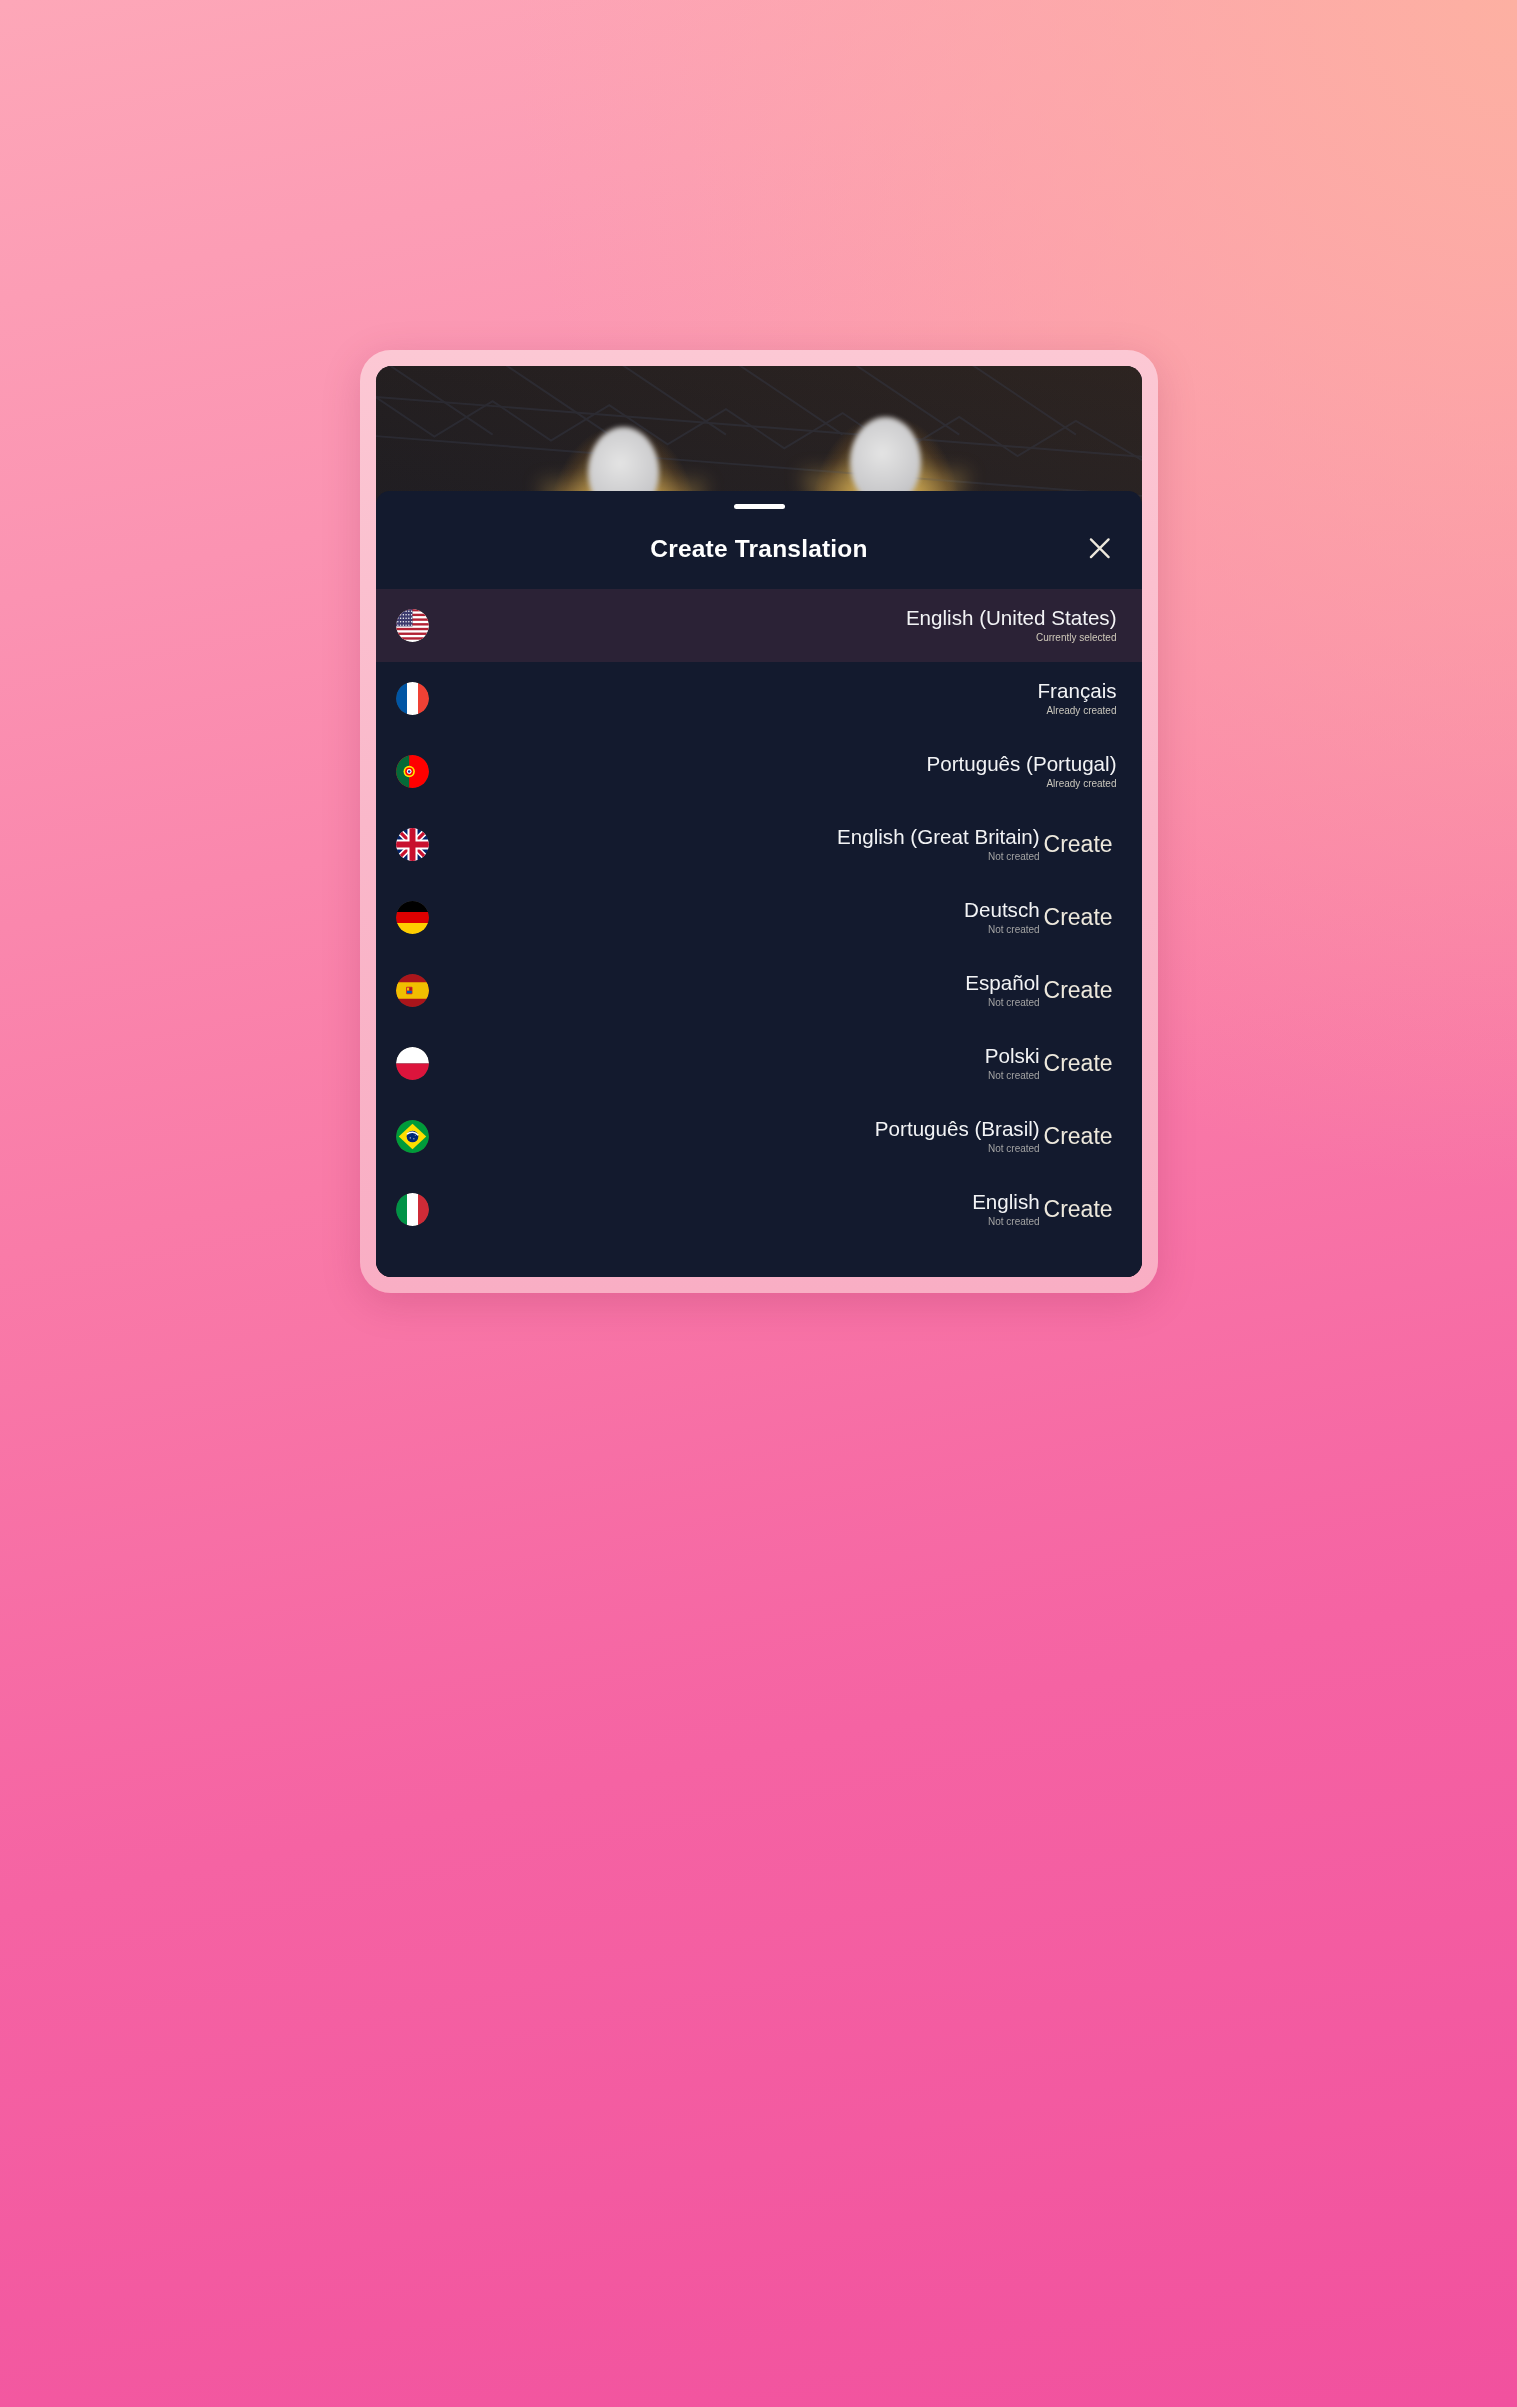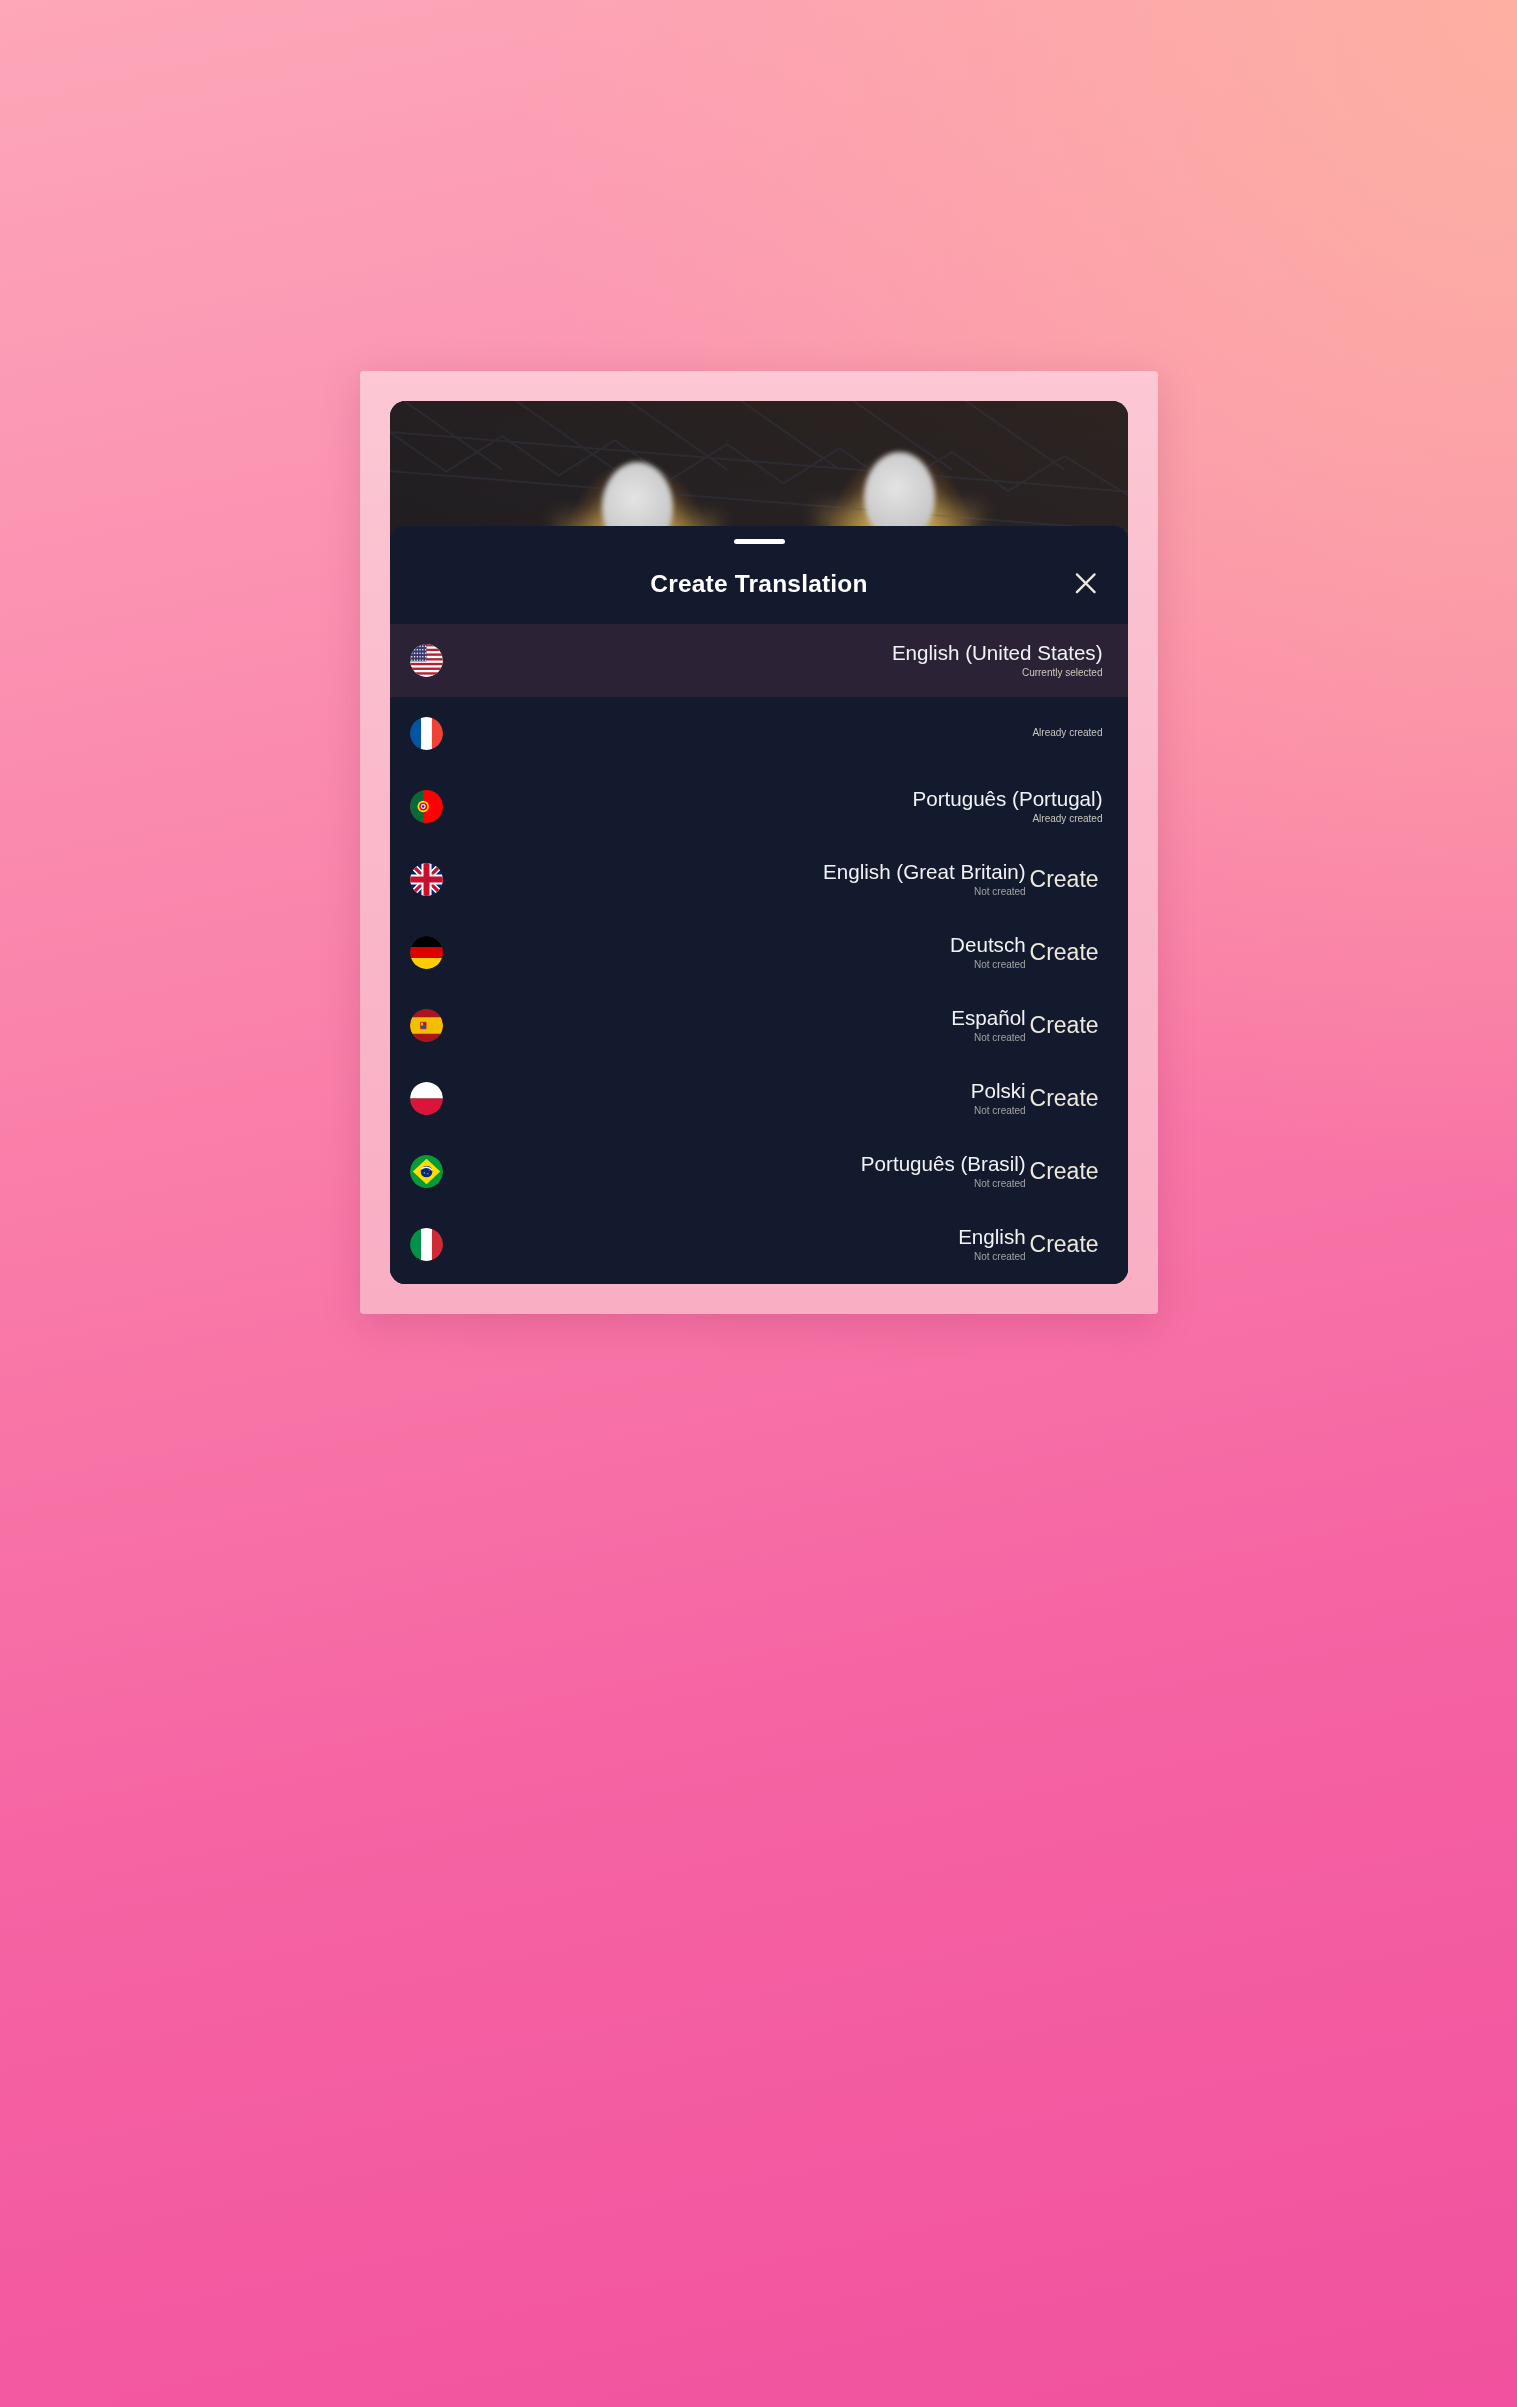--- a/index.html
+++ b/index.html
@@ -11,25 +11,25 @@
   body{
     background:
       radial-gradient(120% 90% at 100% 0%, #FDB0A2 0%, rgba(253,176,162,0) 55%),
       linear-gradient(168deg, #FDA7B8 0%, #FB93B2 22%, #F97BA8 46%, #F563A3 70%, #F1519E 100%);
     position:relative;
   }
 
   
   .phone-frame{
     position:absolute;
-    left:360px; top:371px;
+    left:360px; top:350px;
     width:798px; height:943px;
-    border-radius:4px;
+    border-radius:31px;
     background:linear-gradient(180deg,#FCC8D4 0%, #FAB8CA 50%, #F9AEC4 100%);
-    padding:30px;
+    padding:16px;
     box-shadow:0 9.8px 39px rgba(120,20,60,0.18);
   }
   .phone-screen{
     position:relative;
     width:100%; height:100%;
     border-radius:15.7px;
     overflow:hidden;
     background:#0B0F1C;
   }
 
@@ -280,20 +280,21 @@
                   </clipPath>
                 </defs>
                 <g clip-path="url(#clipfr)">
                   <rect width="12" height="36" fill="#0055A4"></rect>
                   <rect x="12" width="12" height="36" fill="#ffffff"></rect>
                   <rect x="24" width="12" height="36" fill="#EF4135"></rect>
                 </g>
               </svg>
             </div>
             <div class="lang-texts">
+              <div class="lang-name">Français</div>
               <div class="lang-status status-created">Already created</div>
             </div>
             <div class="create-spacer"></div>
           </div>
           <div class="lang-row">
             <div class="flag">
               <svg viewBox="0 0 36 36">
                 <defs>
                   <clipPath id="clippt">
                     <circle cx="18" cy="18" r="18"></circle>

